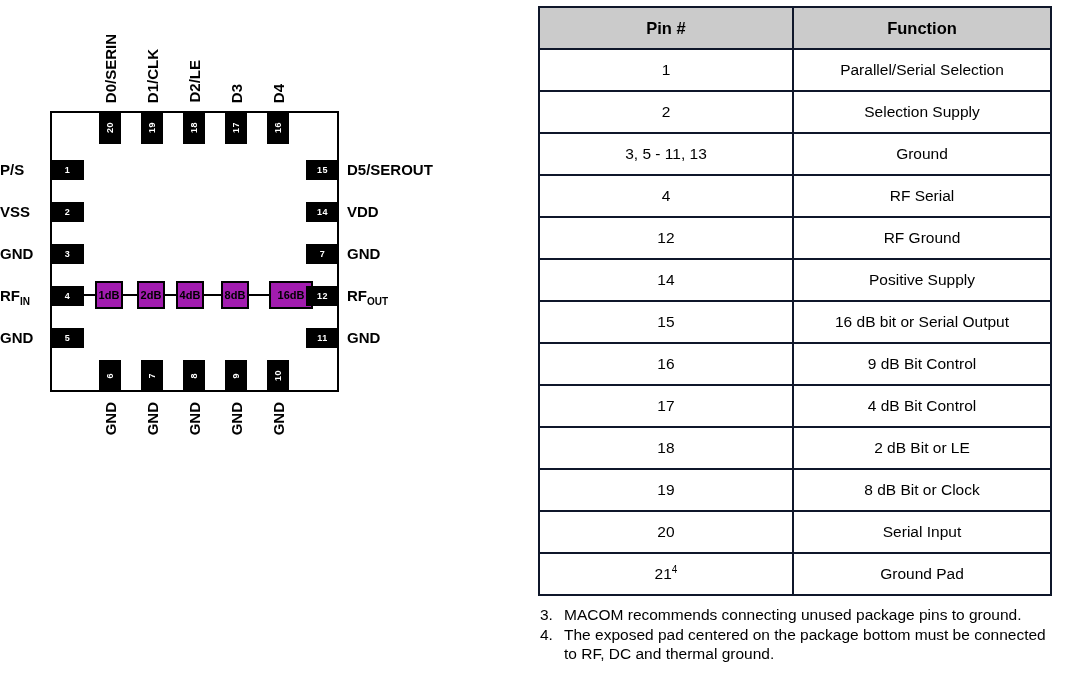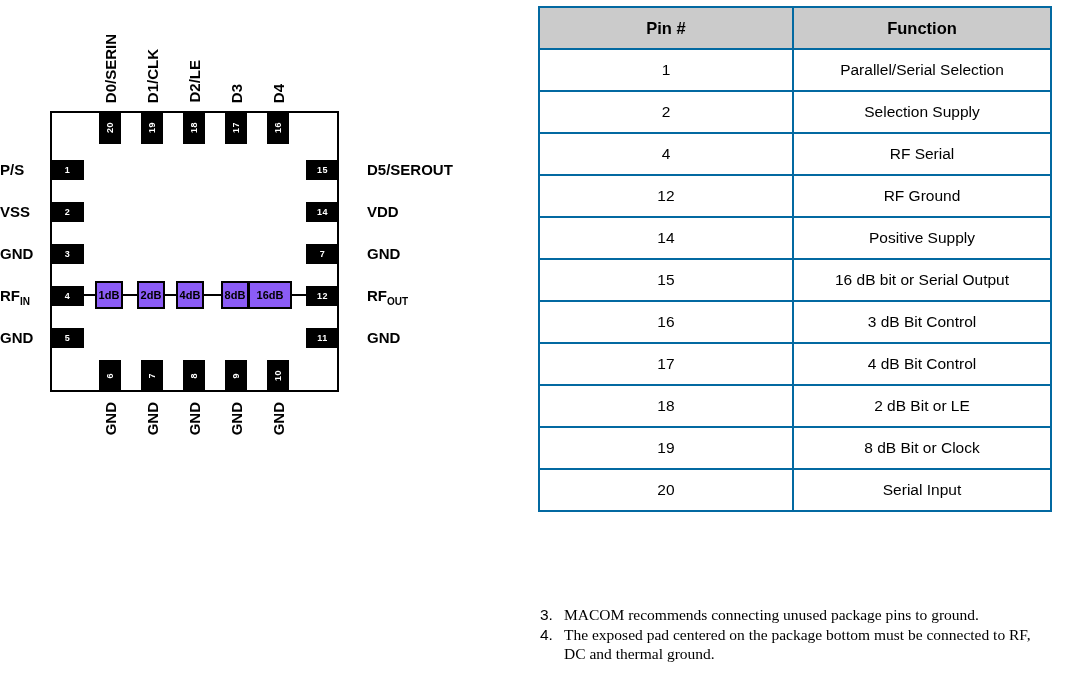--- a/index.html
+++ b/index.html
@@ -15,72 +15,72 @@
   .pad{
     position:absolute;background:#000;color:#fff;
     display:flex;align-items:center;justify-content:center;z-index:3;
   }
   .pad.side{width:33px;height:20px;}
   .pad.vert{width:22px;height:32px;}
   .pnum{font-size:9px;font-weight:bold;letter-spacing:0.5px;}
   .vtext{writing-mode:vertical-rl;transform:rotate(180deg);}
   .chain-line{position:absolute;left:84px;top:294px;width:222px;height:2px;background:#000;z-index:1;}
   .att-block{
-    position:absolute;top:281px;width:28px;height:28px;background:#8b5cf6;
+    position:absolute;top:281px;width:28px;height:28px;background:#a21caf;
     border:2px solid #000;box-sizing:border-box;z-index:2;
     display:flex;align-items:center;justify-content:center;
     font-size:11px;font-weight:600;
   }
   .side-label{
     position:absolute;height:20px;line-height:20px;
     font-size:15px;font-weight:600;white-space:nowrap;
   }
   .side-label.left{left:0;width:45px;}
-  .side-label.right{left:347px;text-align:left;margin-left:20px;}
+  .side-label.right{left:347px;text-align:left;}
   .side-label sub{font-size:10px;font-weight:600;}
   .vlabel{
     position:absolute;width:20px;display:flex;justify-content:center;
     font-size:15px;font-weight:600;white-space:nowrap;
   }
   .vlabel.top{top:6px;height:97px;align-items:flex-end;}
   .vlabel.bottom{top:402px;height:52px;align-items:flex-start;}
   
   .pintable{
     position:absolute;left:538px;top:6px;width:514px;
     border-collapse:collapse;table-layout:fixed;
   }
   .pintable td,.pintable th{
-    border:2px solid #0369a1;height:40px;text-align:center;vertical-align:middle;
+    border:2px solid #0f172a;height:40px;text-align:center;vertical-align:middle;
     font-size:15.5px;padding:0 20px;
   }
   .pintable th{background:#cbcbcb;font-size:16.5px;font-weight:bold;}
   .col-pin{width:253px;}
   .col-fn{width:257px;}
   .pintable sup{font-size:10px;}
   
   .notes{position:absolute;left:540px;top:605px;width:508px;}
   .note{display:flex;font-size:15.5px;line-height:19px;margin-bottom:1px;}
   .note-num{flex:none;width:24px;}
-  .note-text{flex:1;width:480px;font-family:Liberation Serif, serif;}
+  .note-text{flex:1;width:480px;}
 </style>
 </head>
 <body>
 
 <div class="canvas">
 
   <div>
 
     <div class="package"></div>
     <div class="chain-line"></div>
 
     <div class="att-block" style="left:95px">1dB</div>
     <div class="att-block" style="left:137px">2dB</div>
     <div class="att-block" style="left:176px">4dB</div>
     <div class="att-block" style="left:221px">8dB</div>
-    <div class="att-block" style="left:248px;width:44px">16dB</div>
+    <div class="att-block" style="left:269px;width:44px">16dB</div>
 
     <div class="pad vert" style="left:99px;top:112px">
         <span class="pnum vtext">20</span>
       </div>
     <div class="pad vert" style="left:141px;top:112px">
         <span class="pnum vtext">19</span>
       </div>
     <div class="pad vert" style="left:183px;top:112px">
         <span class="pnum vtext">18</span>
       </div>
@@ -196,55 +196,63 @@
     </tr>
     <tr>
           <td>1</td>
           <td>Parallel/Serial Selection</td>
         </tr>
     <tr>
           <td>2</td>
           <td>Selection Supply</td>
         </tr>
     <tr>
+          <td>3, 5 - 11, 13</td>
+          <td>Ground</td>
+        </tr>
+    <tr>
           <td>4</td>
           <td>RF Serial</td>
         </tr>
     <tr>
           <td>12</td>
           <td>RF Ground</td>
         </tr>
     <tr>
           <td>14</td>
           <td>Positive Supply</td>
         </tr>
     <tr>
           <td>15</td>
           <td>16 dB bit or Serial Output</td>
         </tr>
     <tr>
           <td>16</td>
-          <td>3 dB Bit Control</td>
+          <td>9 dB Bit Control</td>
         </tr>
     <tr>
           <td>17</td>
           <td>4 dB Bit Control</td>
         </tr>
     <tr>
           <td>18</td>
           <td>2 dB Bit or LE</td>
         </tr>
     <tr>
           <td>19</td>
           <td>8 dB Bit or Clock</td>
         </tr>
     <tr>
           <td>20</td>
           <td>Serial Input</td>
         </tr>
+    <tr>
+      <td><span>21</span><sup>4</sup></td>
+      <td>Ground Pad</td>
+    </tr>
   </tbody>
     </table>
 
   <div class="notes">
     <div class="note">
       <span class="note-num">3.</span>
       <span class="note-text">MACOM recommends connecting unused package pins to ground.</span>
     </div>
     <div class="note">
       <span class="note-num">4.</span>

